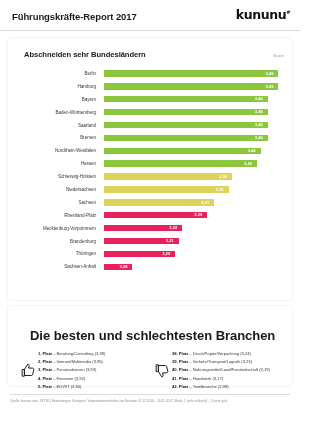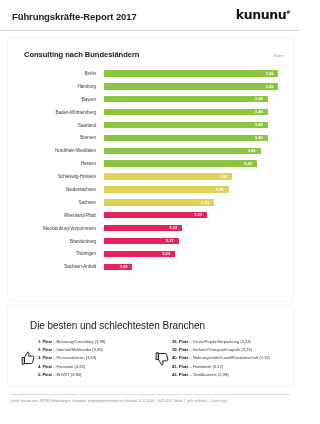--- a/index.html
+++ b/index.html
@@ -69,22 +69,22 @@
   }
   .bar-val {
     position: absolute; top: 0.4px;
     font-size: 4.1px; font-weight: 700; color: #ffffff;
     line-height: 5.6px;
   }
 
   
   #branch-card { top: 306px; height: 80px; padding: 8px 10px; }
   .branch-heading {
-    font-size: 10px; font-weight: 400; color: #1a1a1a;
-    margin: 6px 0 7px 12px; letter-spacing: -0.05px;
+    font-size: 13px; font-weight: 700; color: #1a1a1a;
+    margin: 14px 0 7px 12px; letter-spacing: -0.05px;
   }
   .branch-cols { display: flex; gap: 4px; }
   .branch-col { display: flex; align-items: center; flex: 1 1 50%; }
   .thumb { flex: 0 0 20px; display: flex; justify-content: center; }
   .thumb svg { display: block; }
   .branch-list { flex: 1 1 auto; }
   .branch-item {
     font-size: 4.2px; color: #3a3a3a; line-height: 8.2px; white-space: nowrap;
     letter-spacing: -0.05px;
   }
@@ -104,21 +104,21 @@
 
 <div class="page">
 
   <div class="header">
     <div class="report-title">Führungskräfte-Report 2017</div>
     <div class="logo"><span>kununu</span><sup>#</sup></div>
   </div>
   <div class="rule"></div>
 
   <div class="card" id="chart-card">
-    <div class="section-heading">Consulting nach Bundesländern</div>
+    <div class="section-heading">Abschneiden sehr Bundesländern</div>
     <div class="score-head">Score</div>
     <div class="chart" id="chart-rows">
         <div class="row">
           <div class="row-label">Berlin</div>
           <div class="bar-track">
             <div class="bar" style="width: 98%; background: rgb(140, 198, 62);"></div>
             <div class="bar-val" style="left: calc(98% - 13px);">3,49</div>
           </div>
         </div>
         <div class="row">

